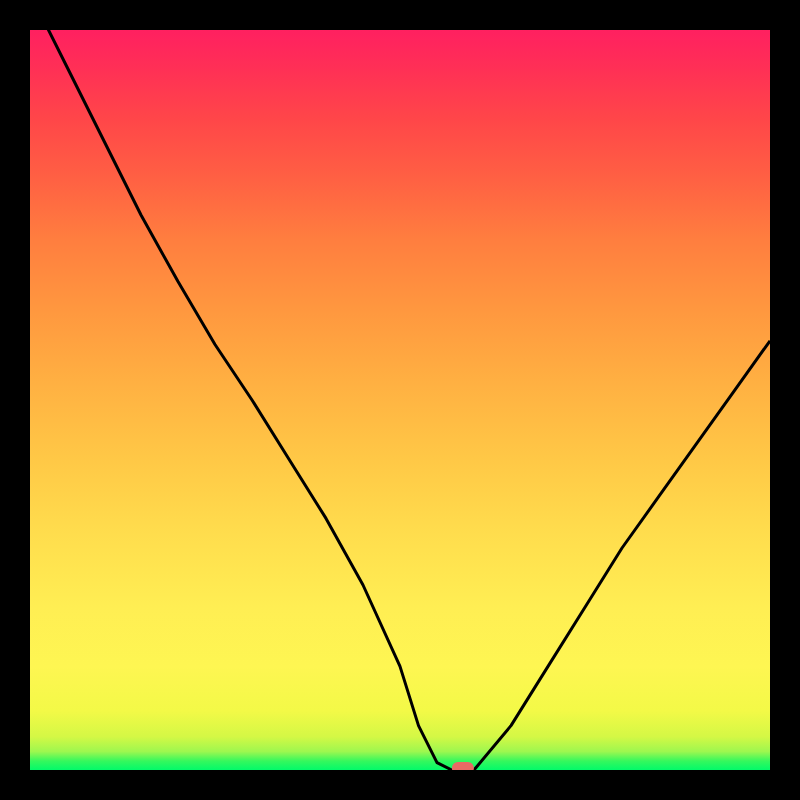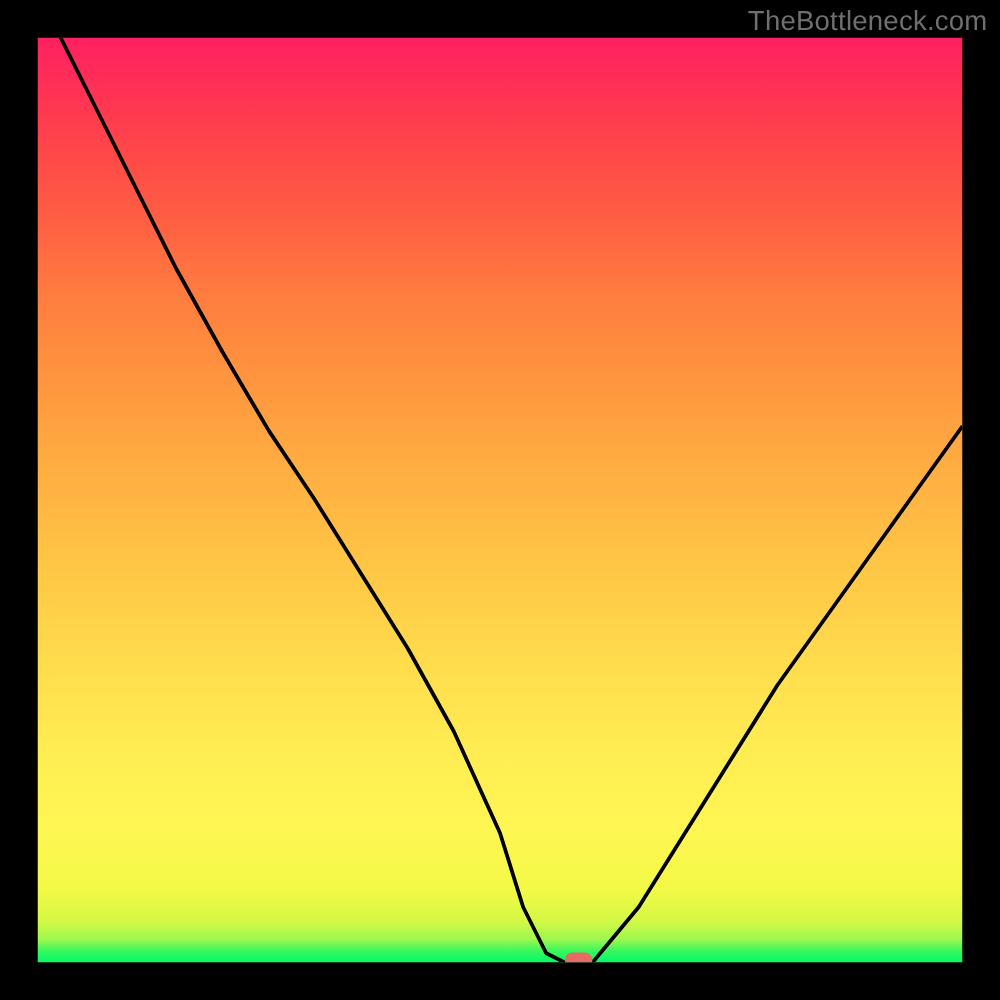--- a/index.html
+++ b/index.html
@@ -71,21 +71,20 @@
   }
   .marker {
     fill: #e86a64;
     stroke: none;
   }
 </style>
 </head>
 <body>
 
 <div class="frame">
-  <div class="watermark">TheBottleneck.com</div>
 
   <div class="plot-area">
     <div class="gradient-bg"></div>
     <svg class="curve" viewBox="0 0 740 740" preserveAspectRatio="none">
       <path d="M0.0 -37.0 L37.0 37.0 L74.0 111.0 L111.0 185.0 L148.0 251.6 L185.0 314.5 L222.0 370.0 L259.0 429.2 L296.0 488.4 L333.0 555.0 L370.0 636.4 L388.5 695.6 L407.0 732.6 L421.8 740.0 L444.0 740.0 L481.0 695.6 L518.0 636.4 L555.0 577.2 L592.0 518.0 L629.0 466.2 L666.0 414.4 L703.0 362.6 L740.0 310.8"></path>
       <rect class="marker" x="421.9" y="732.0" width="22" height="12" rx="6" ry="6"></rect>
     </svg>
   </div>
 </div>
 

